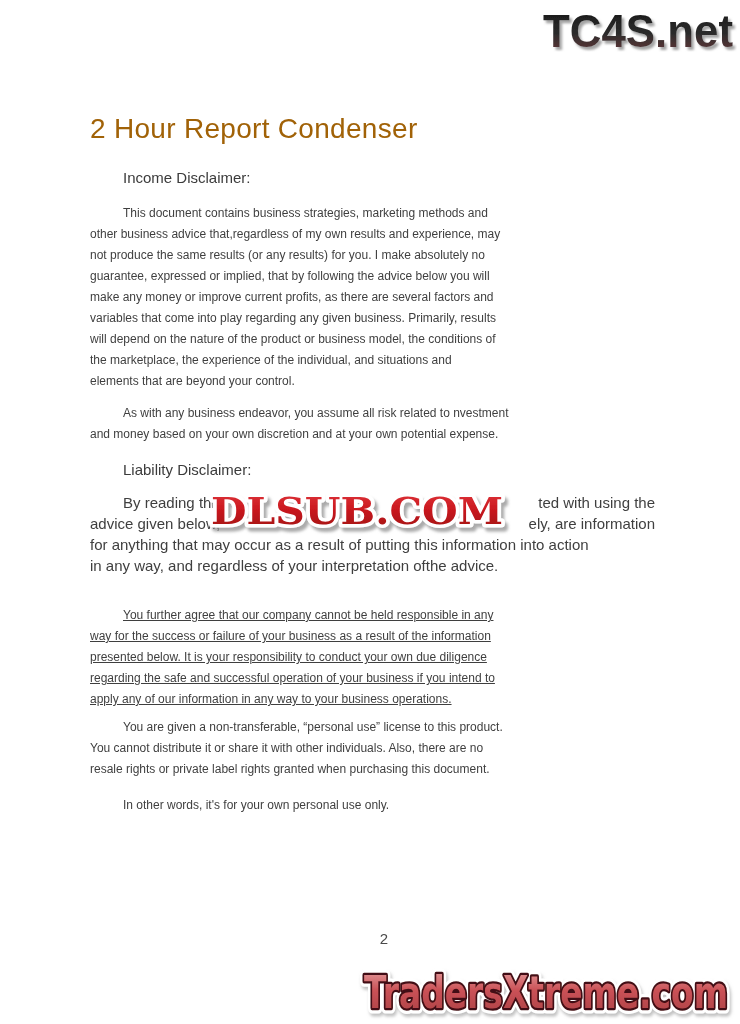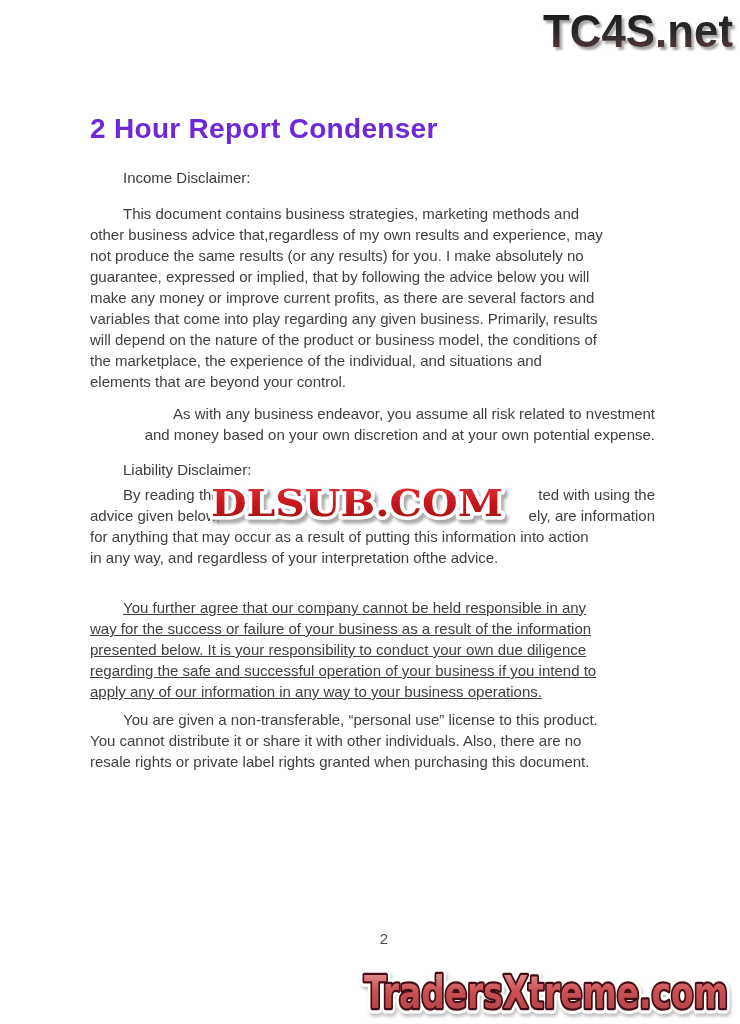--- a/index.html
+++ b/index.html
@@ -11,51 +11,51 @@
     overflow: hidden;
     font-family: "Liberation Sans", sans-serif;
     color: #3f3f3f;
   }
   .content { padding: 0 85px 0 90px; }
 
   .doc-title {
     margin: 115px 0 0 0;
     font-size: 28px;
     line-height: 28px;
-    font-weight: bold;
-    color: #6d28d9;
+    font-weight: normal;
+    color: #a16207;
     letter-spacing: 0.3px;
   }
   .sub-heading {
     margin: 24px 0 0 0;
     font-size: 15px;
     line-height: 21px;
     font-weight: normal;
     color: #3b3b3b;
     text-indent: 33px;
   }
   .sub-heading.liability { margin-top: 14px; }
 
   .para {
     margin: 0;
-    font-size: 15px;
+    font-size: 12px;
     line-height: 21px;
     white-space: pre;
     text-indent: 33px;
     color: #3f3f3f;
   }
   .para.mt15 { margin-top: 15px; }
-  .para.mt11 { margin-top: 11px; text-align: right; }
+  .para.mt11 { margin-top: 11px; }
   .para.mt12 { margin-top: 29px; text-decoration: underline; }
   .para.mt7  { margin-top: 7px; }
   .para.mt15b { margin-top: 15px; }
 
   .wm-para {
     position: relative;
-    margin: 4px 0 0 0;
+    margin: 12px 0 0 0;
     font-size: 15px;
     line-height: 21px;
     color: #3f3f3f;
   }
   .wline { display: flex; justify-content: space-between; }
   .wline.first .frag-left { padding-left: 33px; }
   .watermark-wrap {
     position: absolute;
     left: 112px;
     top: -8px;
@@ -174,20 +174,21 @@
 way for the success or failure of your business as a result of the information
 presented below. It is your responsibility to conduct your own due diligence
 regarding the safe and successful operation of your business if you intend to
 apply any of our information in any way to your business operations.</p>
 
 
     <p class="para mt7">You are given a non-transferable, “personal use” license to this product.
 You cannot distribute it or share it with other individuals. Also, there are no
 resale rights or private label rights granted when purchasing this document.</p>
 
+    <p class="para mt15b">In other words, it's for your own personal use only.</p>
   </div>
 
   <div class="page-number">2</div>
 
   <div class="bottom-logo-wrap">
     <svg width="384" height="58" viewBox="0 0 384 58">
       <defs>
         <linearGradient id="txGrad" x1="0" y1="0" x2="0" y2="1">
           <stop offset="0" stop-color="#e6a2a3"></stop>
           <stop offset="0.45" stop-color="#cb5257"></stop>

